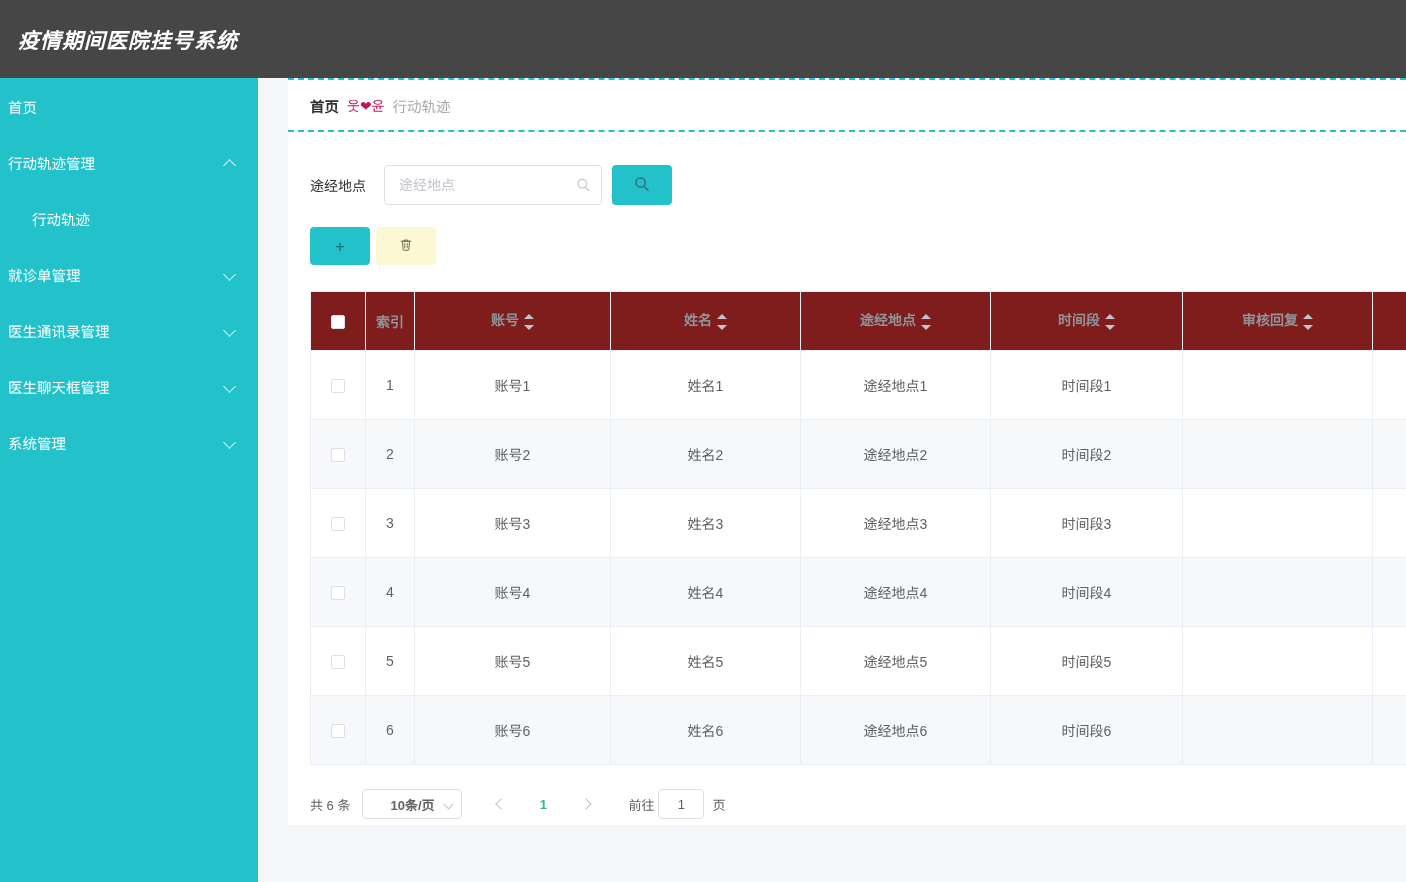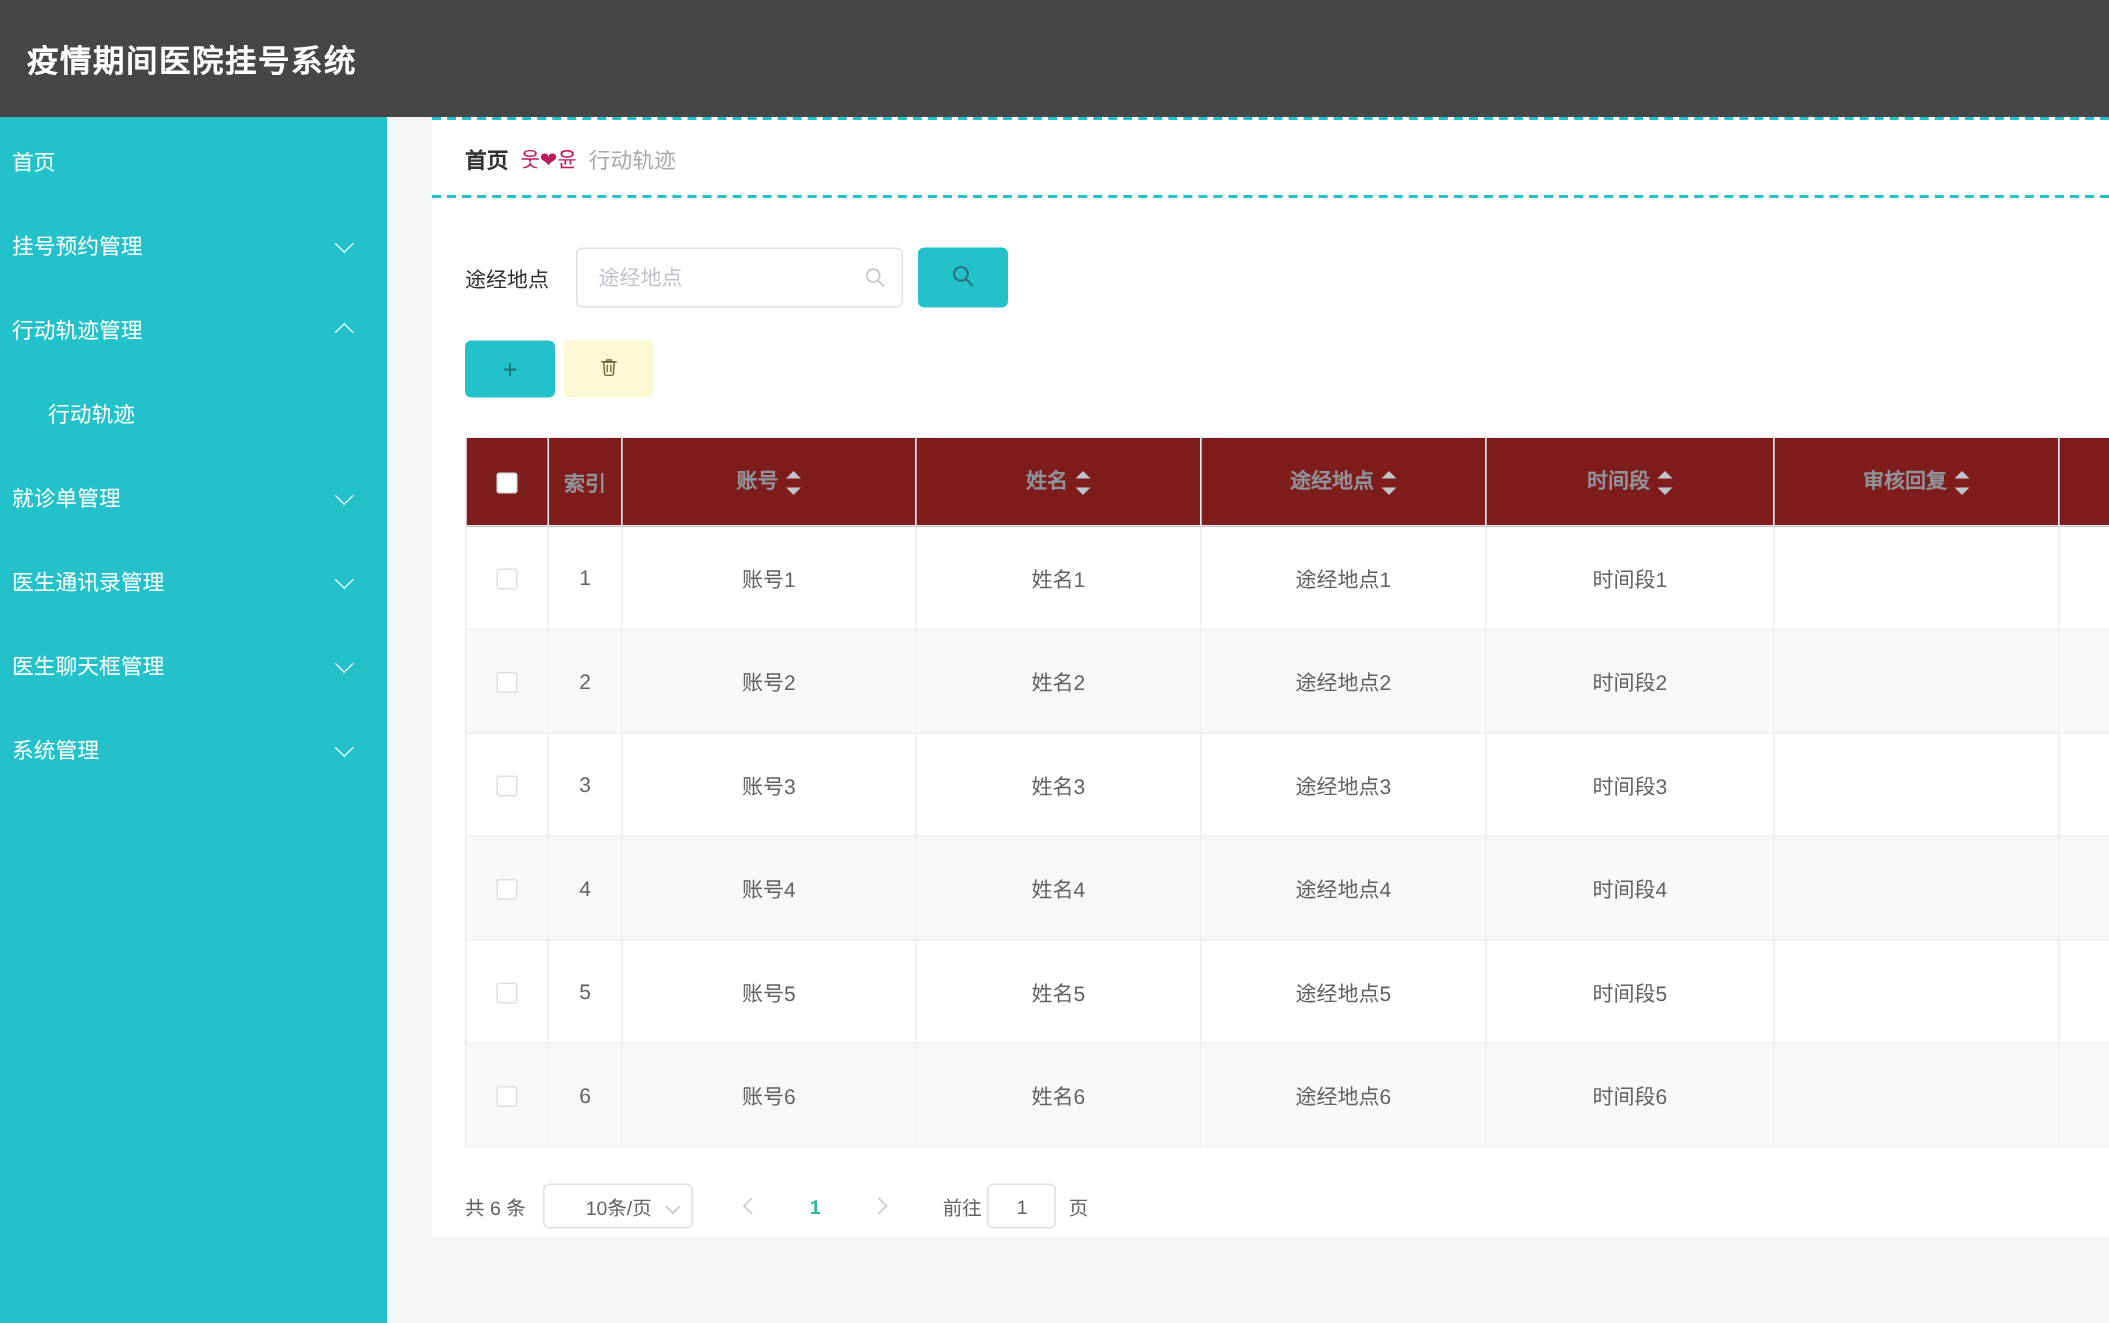--- a/index.html
+++ b/index.html
@@ -21,20 +21,21 @@
     width: 1406px; height: 78px;
     background: #464646;
     display: flex; align-items: center;
   }
   .topbar-title {
     color: #ffffff;
     font-size: 21px;
     font-weight: bold;
     letter-spacing: 1px;
     padding-left: 18px;
+    font-style: italic;
   }
 
   
   .sidebar {
     position: absolute; left: 0; top: 78px;
     width: 258px; height: 804px;
     background: #23c2cb;
     overflow: hidden;
   }
   .nav-item {
@@ -243,20 +244,21 @@
   .pager-select {
     position: relative;
     width: 100px; height: 30px;
     border: 1px solid #dcdfe6;
     border-radius: 4px;
     display: flex; align-items: center; justify-content: center;
     color: #606266;
     font-size: 13px;
     cursor: pointer;
     background: #fff;
+    font-weight: bold;
   }
   .pager-select .caret {
     position: absolute; right: 9px; top: 11px;
     width: 7px; height: 7px;
     border-right: 1.4px solid #c0c4cc;
     border-bottom: 1.4px solid #c0c4cc;
     transform: rotate(45deg);
   }
   .pg-arrow {
     width: 30px; height: 30px;
@@ -305,24 +307,20 @@
     <div class="topbar-title">疫情期间医院挂号系统</div>
   </div>
 
   <nav class="sidebar">
 
     <div class="nav-item">
       <span class="nav-label">首页</span>
     </div>
 
 
-    <div class="nav-item">
-      <span class="nav-label">挂号预约管理</span>
-      <span class="chev"></span>
-    </div>
 
     <div class="nav-item">
       <span class="nav-label">行动轨迹管理</span>
       <span class="chev up"></span>
     </div>
 
     <div class="nav-sub">
       <span>行动轨迹</span>
     </div>
 

